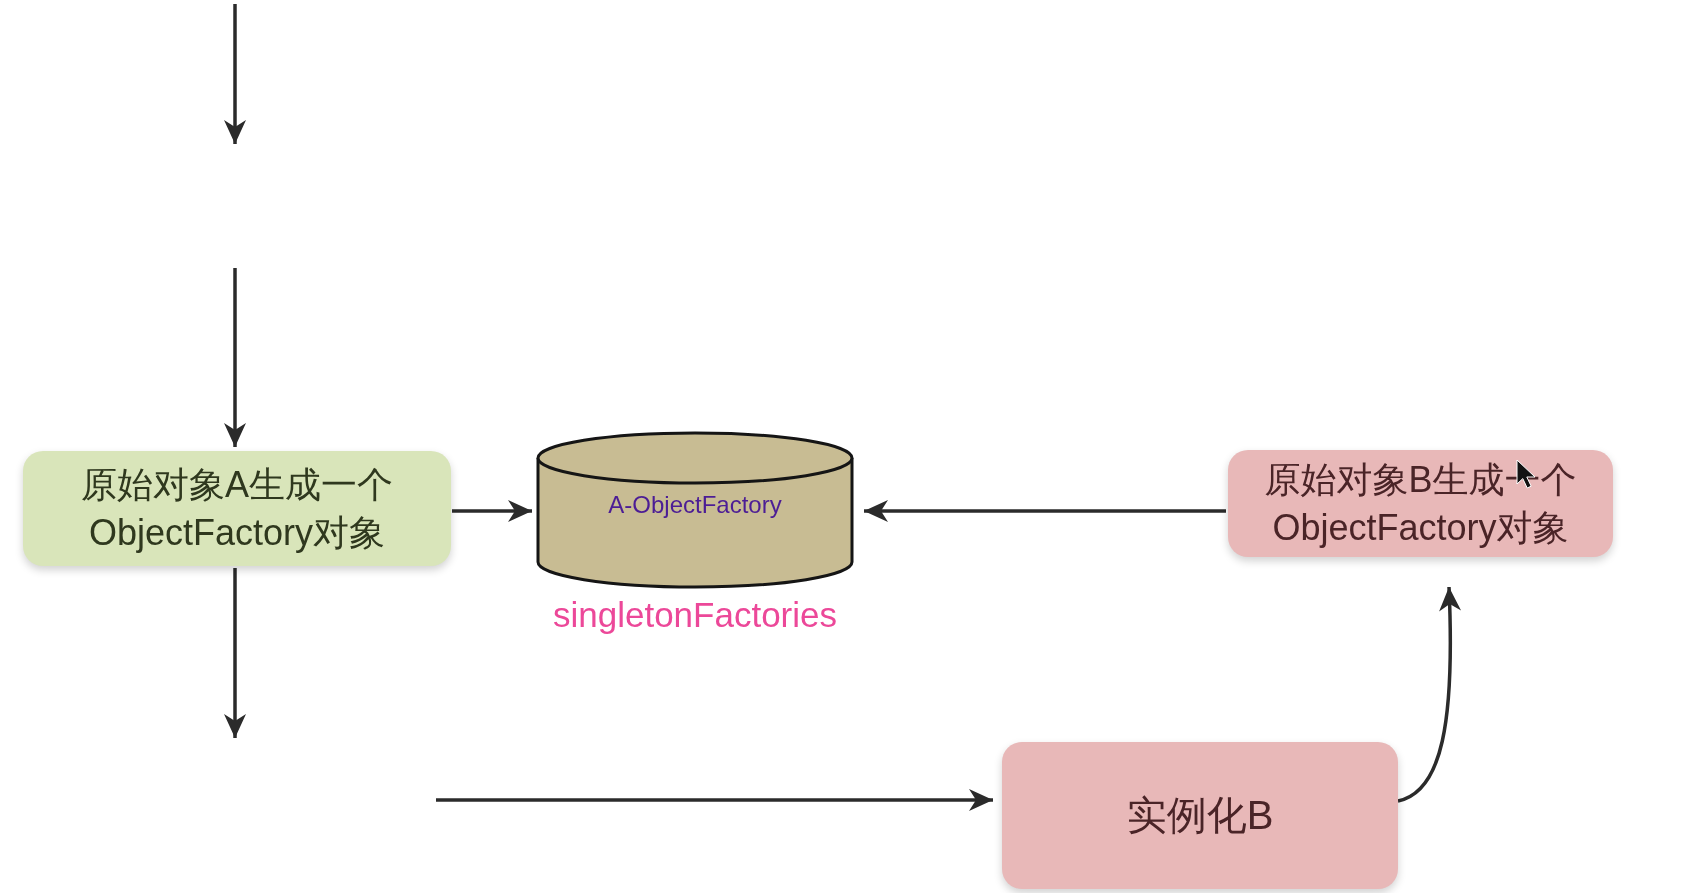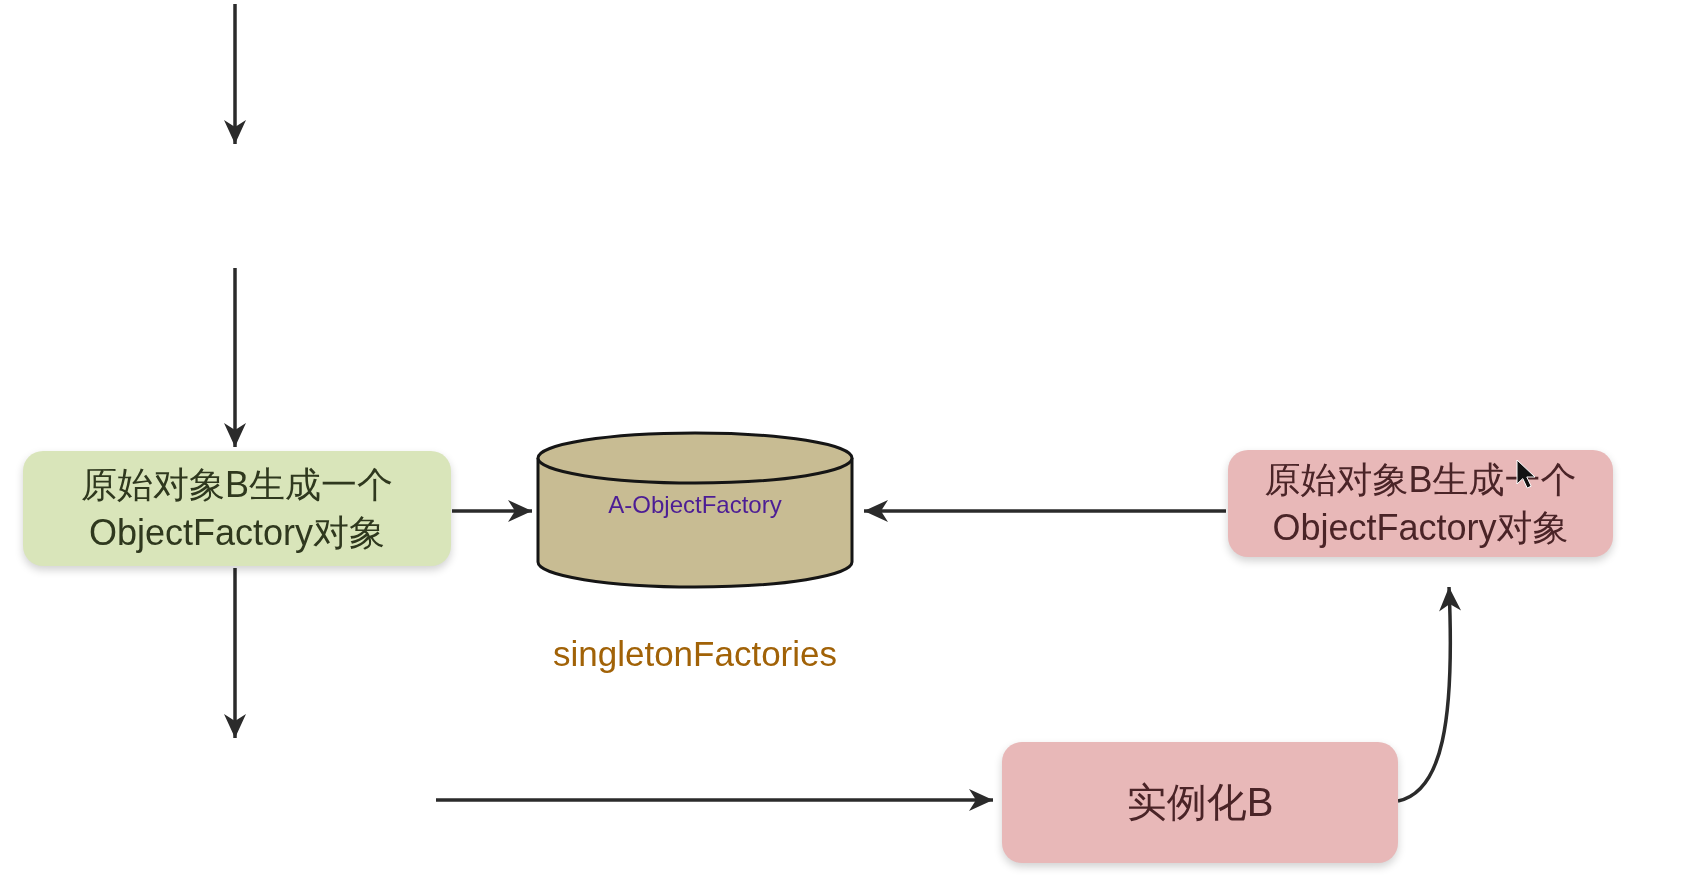--- a/index.html
+++ b/index.html
@@ -15,22 +15,22 @@
   .node.green{background:#d9e5ba;color:#2f381e;}
   .node.pink{background:#e8b8b8;color:#4a2427;}
   .big-label{font-size:42px;line-height:1.1;}
   .two-line{font-size:36px;line-height:1.32;}
   #svg-layer{position:absolute;left:0;top:0;width:1702px;height:893px;}
   .store-text{
     position:absolute;left:545px;top:482px;width:300px;text-align:center;
     color:#4c1d95;font-size:24px;line-height:45px;
   }
   .store-caption{
-    position:absolute;left:495px;top:634px;width:400px;text-align:center;
-    color:#a16207;font-size:35px;
+    position:absolute;left:495px;top:595px;width:400px;text-align:center;
+    color:#ec4899;font-size:35px;
   }
   .edge-label{
     position:absolute;left:430px;top:743px;width:480px;text-align:center;
     color:#1c1c1c;font-size:33px;
   }
   #cursor{position:absolute;left:1516px;top:459px;}
 </style>
 </head>
 <body>
 
@@ -55,26 +55,26 @@
     <path d="M1398,801 C1442,792 1455,722 1449,587" stroke="#2b2b2b" stroke-width="3.5" fill="none" marker-end="url(#ah)"></path>
 
     <g>
       <path d="M538,458 L538,562 A157,25 0 0 0 852,562 L852,458" fill="#c8bc93" stroke="#151515" stroke-width="3"></path>
       <ellipse cx="695" cy="458" rx="157" ry="25" fill="#c8bc93" stroke="#151515" stroke-width="3"></ellipse>
     </g>
   </svg>
 
 
   <div class="node green two-line" style="left:23px;top:451px;width:428px;height:115px;">
-    <span>原始对象B生成一个
+    <span>原始对象A生成一个
 ObjectFactory对象</span>
   </div>
 
 
-  <div class="node pink" style="left:1002px;top:742px;width:396px;height:121px;font-size:40px;">
+  <div class="node pink" style="left:1002px;top:742px;width:396px;height:147px;font-size:40px;">
     <span>实例化B</span>
   </div>
 
   <div class="node pink two-line" style="left:1228px;top:450px;width:385px;height:107px;">
     <span>原始对象B生成一个
 ObjectFactory对象</span>
   </div>
 
   <div class="store-text">
     <div>A-ObjectFactory</div>

